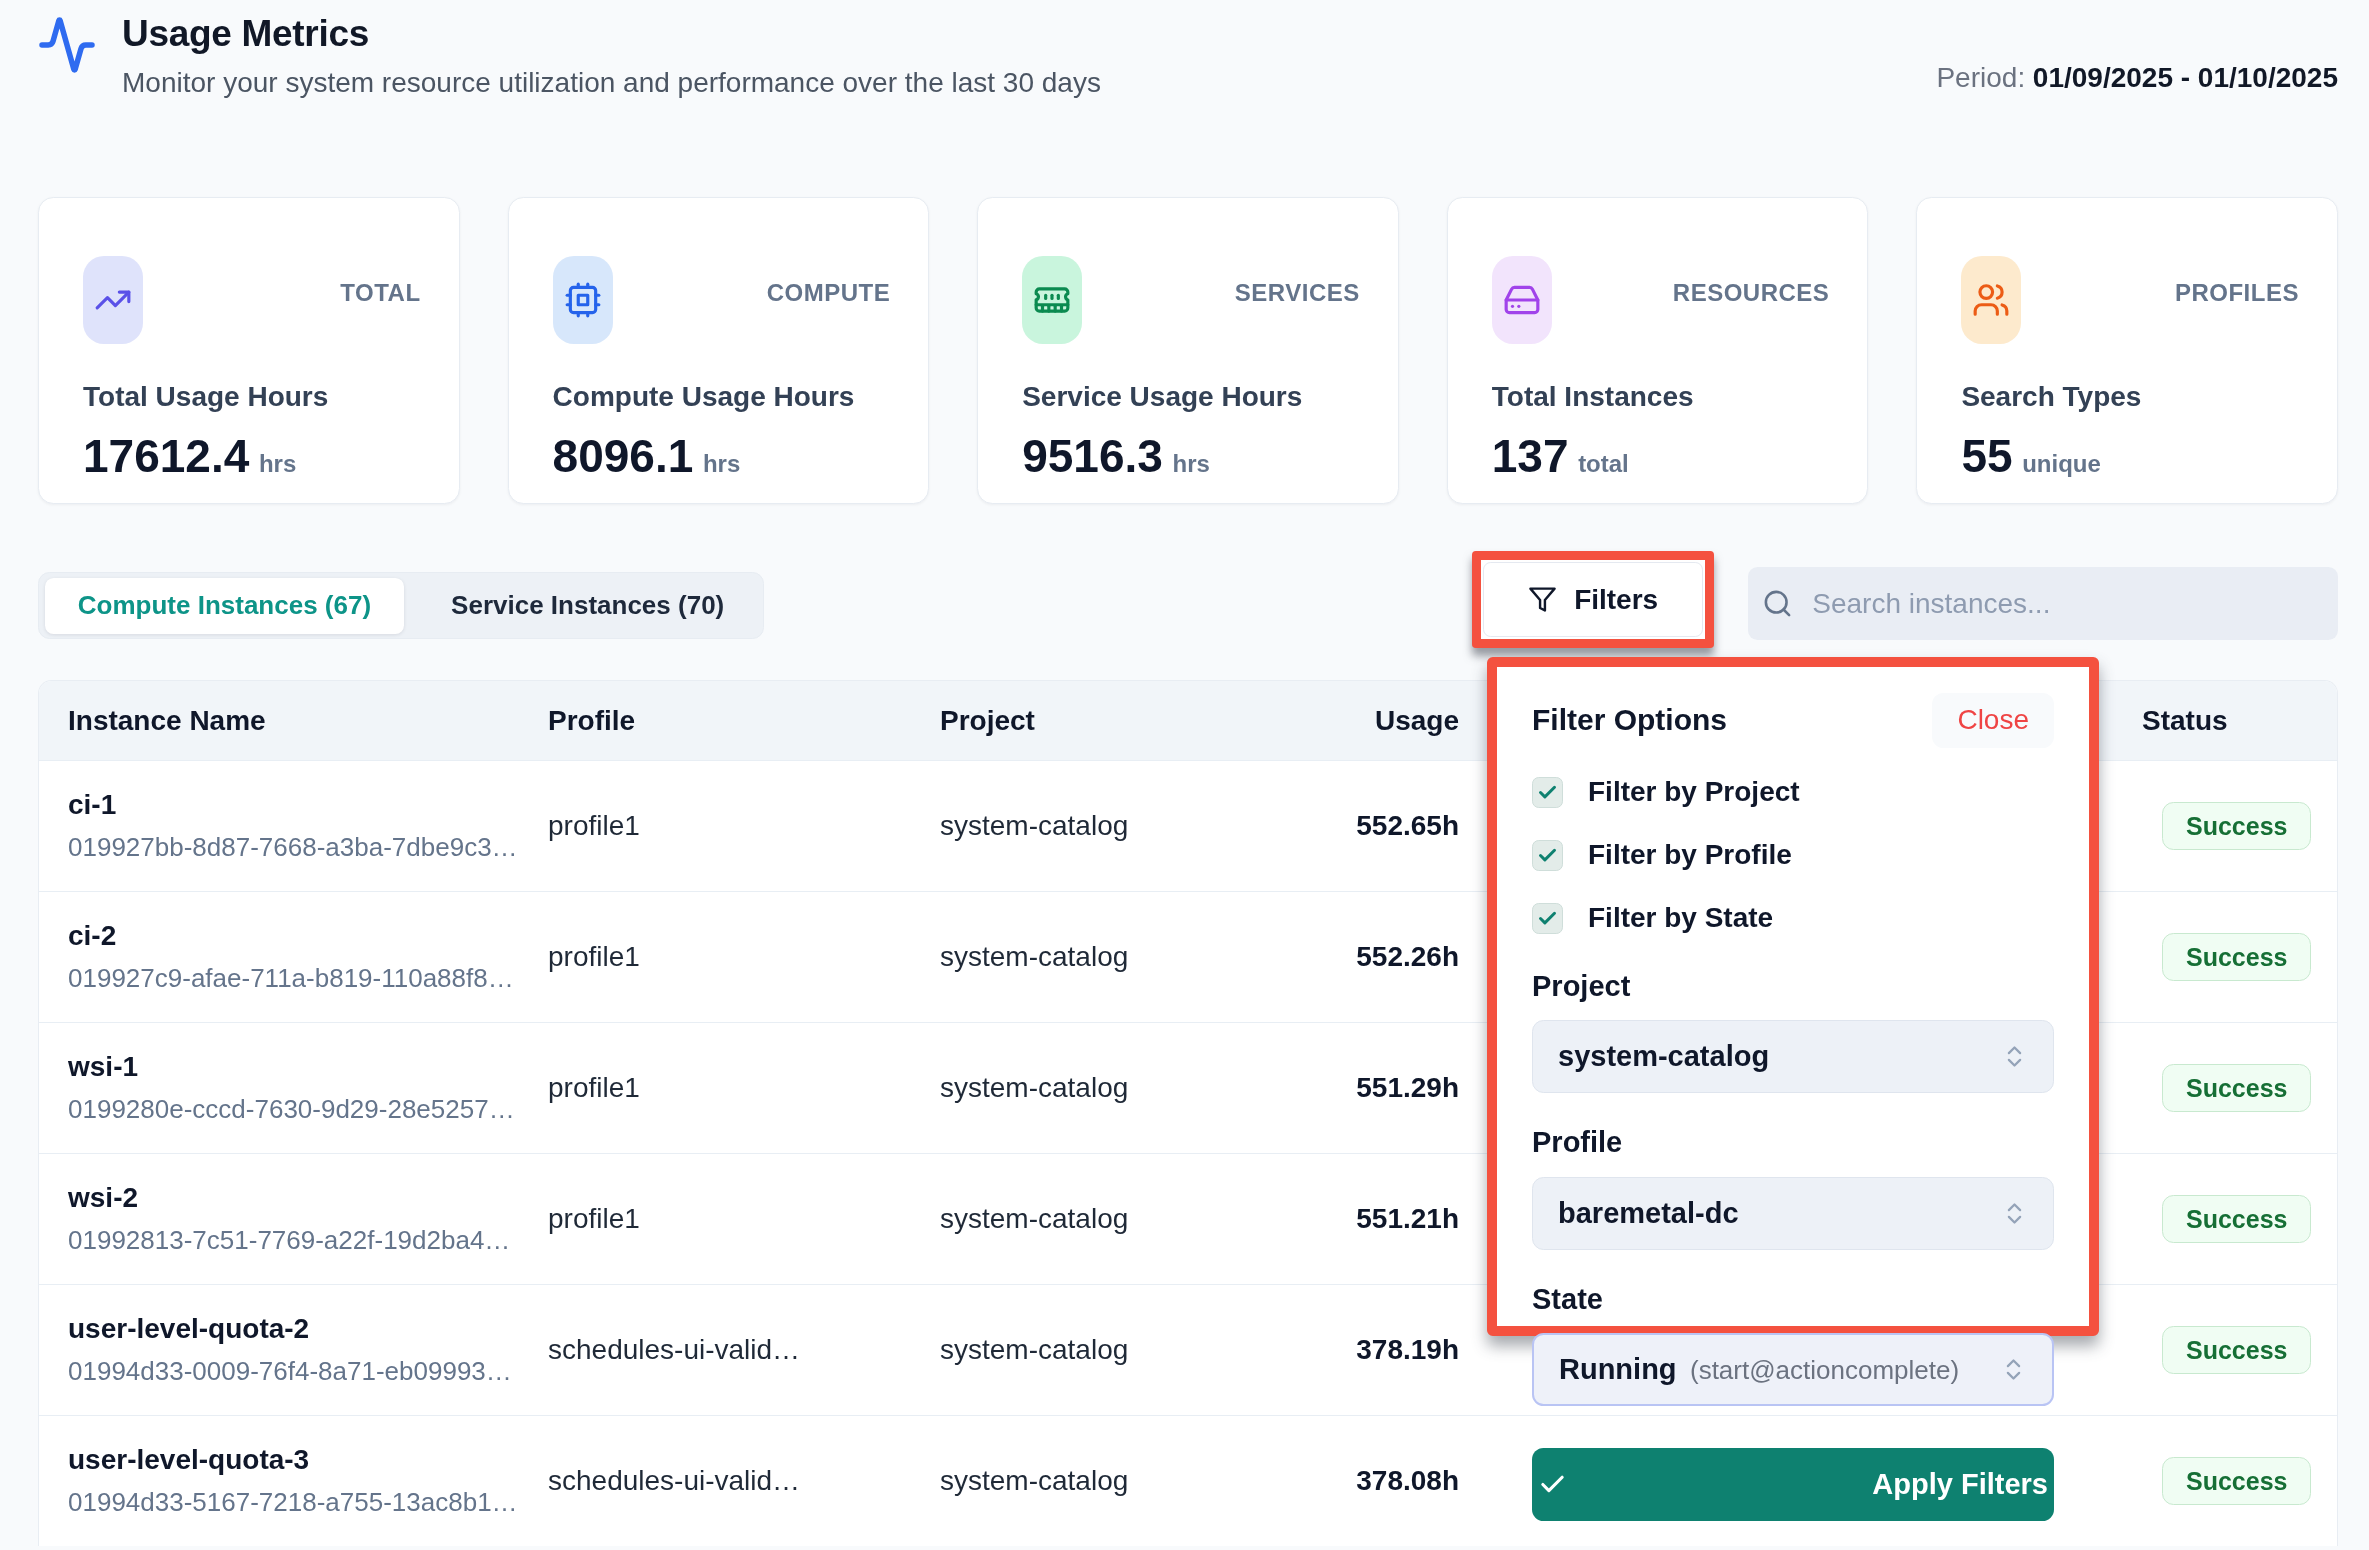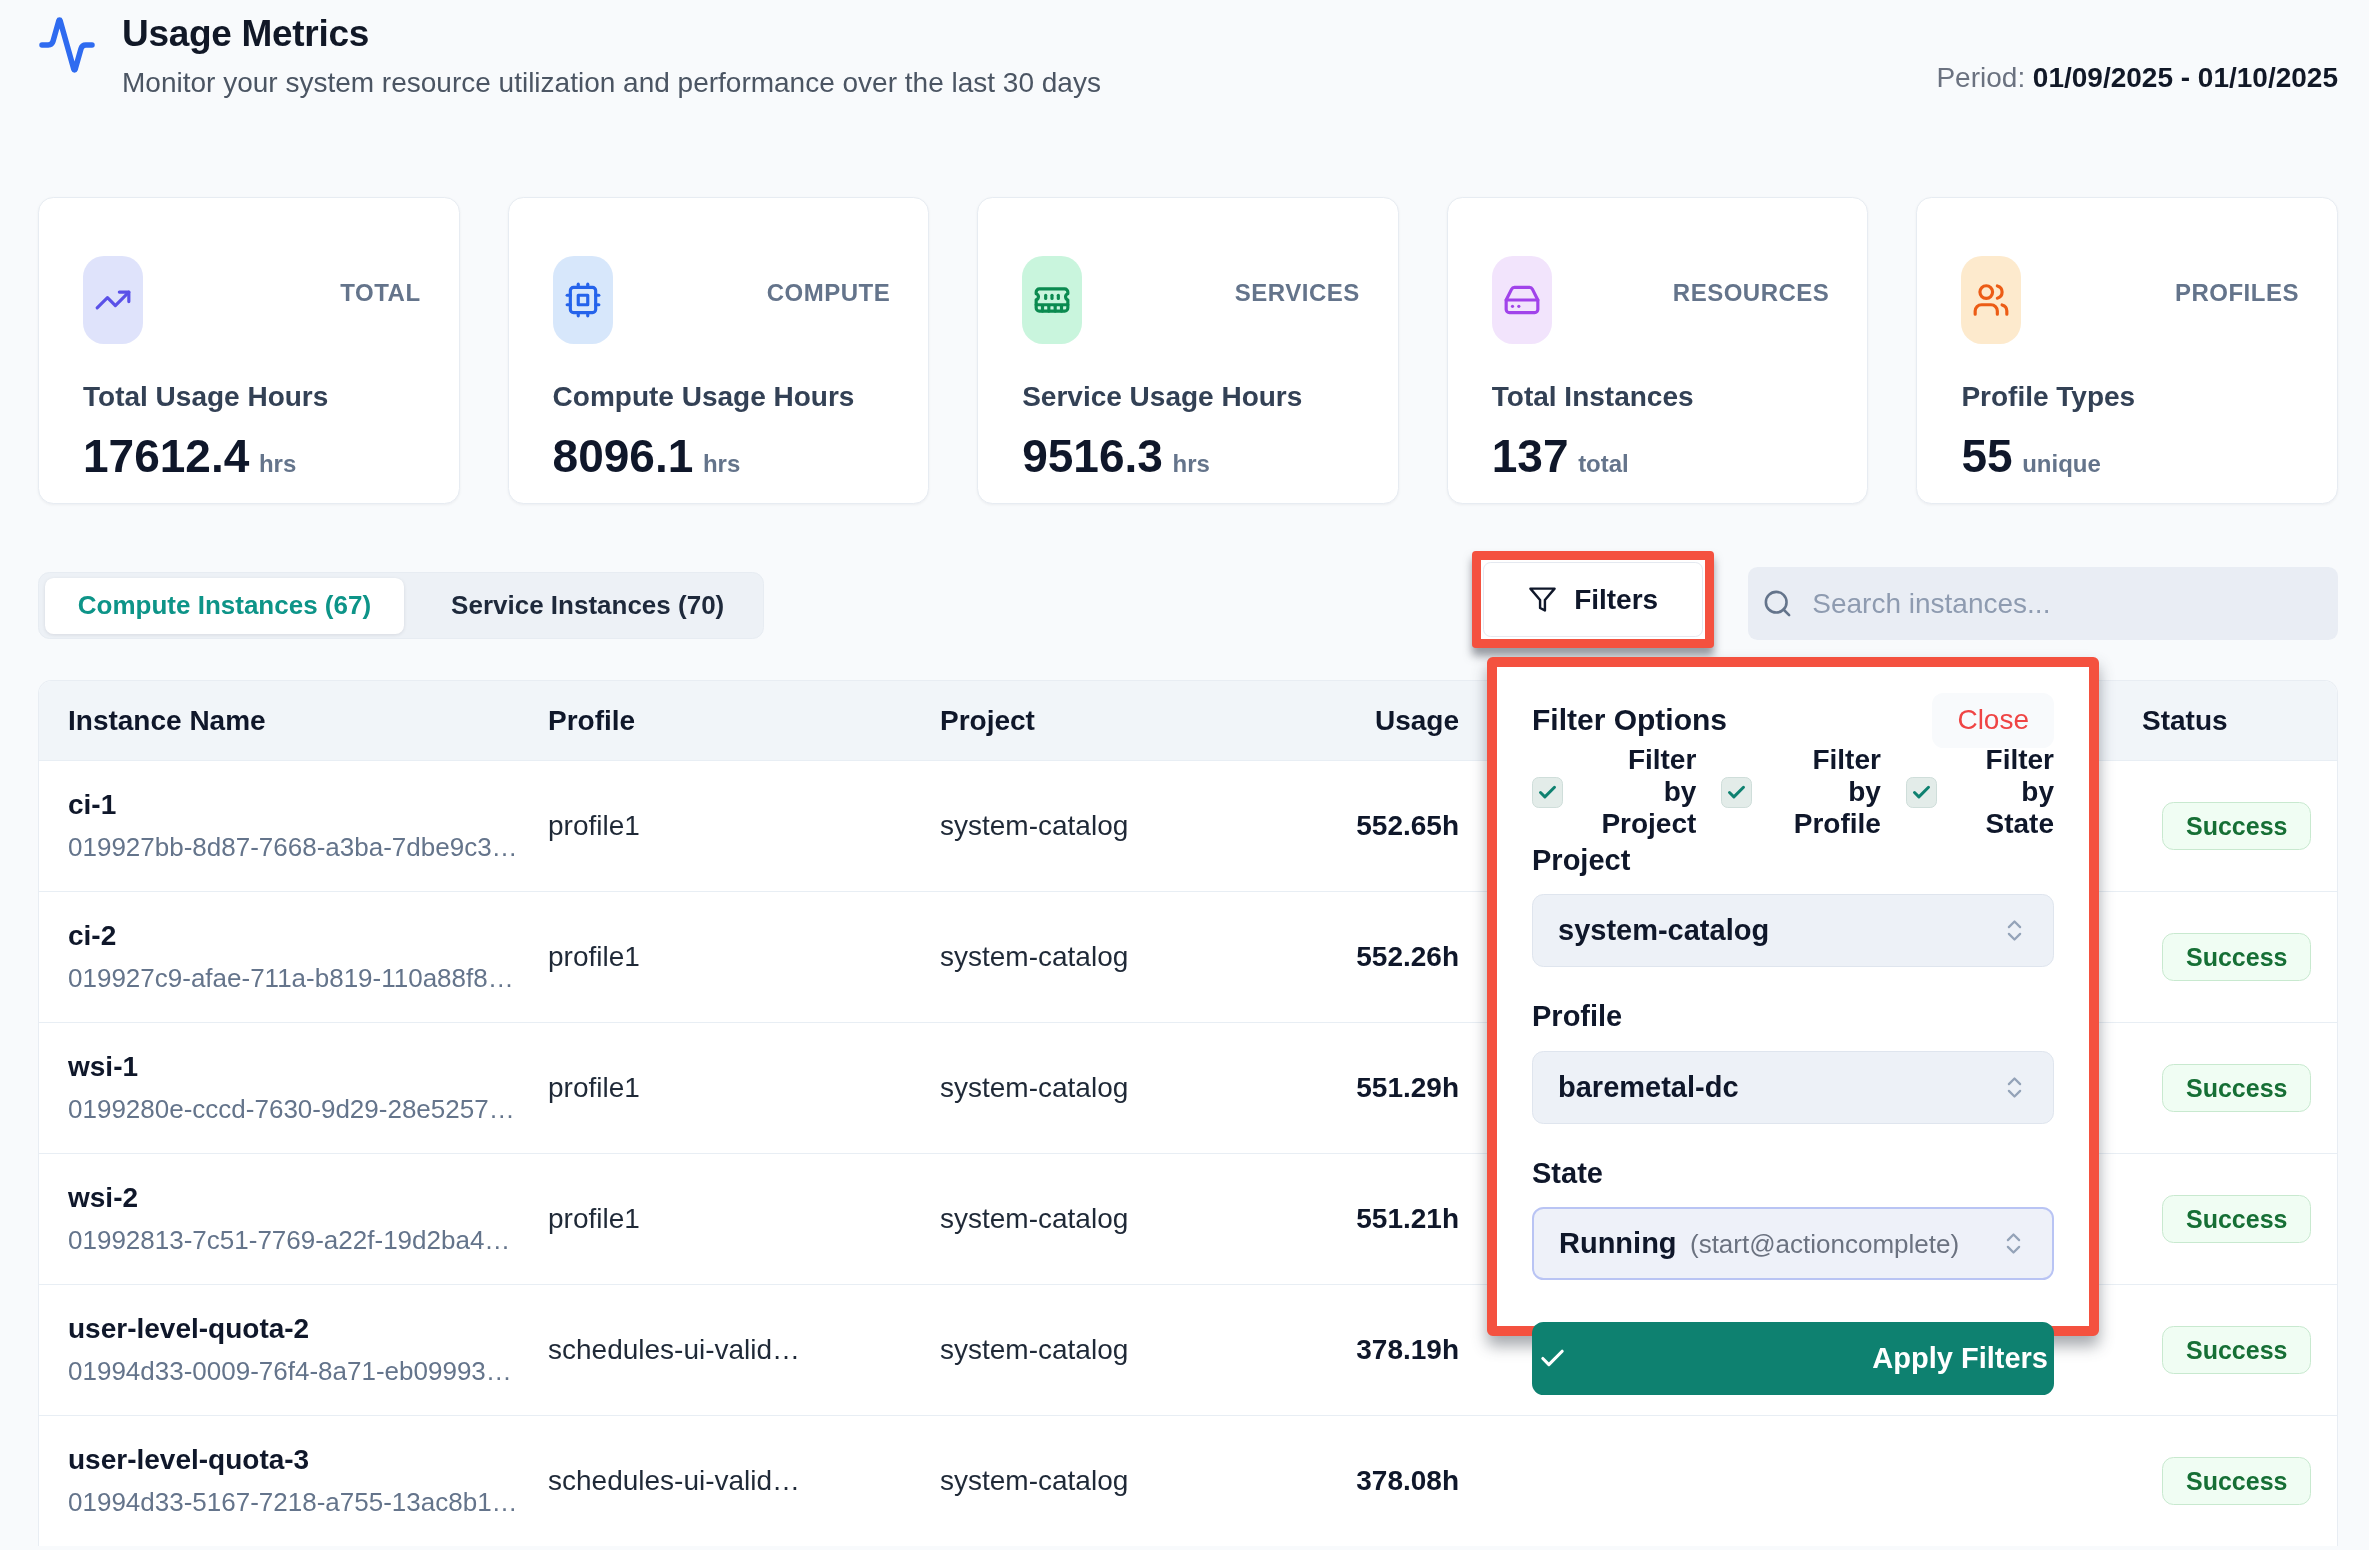--- a/index.html
+++ b/index.html
@@ -67,21 +67,21 @@
            padding:8.6px 23px; font-size:25px; font-weight:bold; color:#166f35;margin-left:20px; }
 
   
   .panel { position:absolute; left:1487px; top:657px; width:612px; height:679px; z-index:5;
            border:10.6px solid #f4513f; background:#ffffff; border-radius:5.8px;
            box-shadow:0 9.6px 15.4px rgba(60,66,78,0.45); padding:25px 35px 15.4px 35px; }
   .panel-head { display:flex; align-items:center; justify-content:space-between; height:56px; }
   .panel-title { font-size:30px; font-weight:bold; color:#0f172a; }
   .close-btn { background:#f8fafc; border:none; border-radius:11.5px; padding:11.5px 25px;
                font-family:inherit; font-size:28px; color:#ef4444; cursor:pointer; }
-  .checks { margin-top:25px; display:flex; flex-direction:row; gap:25px;text-align:right; }
+  .checks { margin-top:25px; display:flex; flex-direction:column; gap:25px; }
   .check-row { display:flex; align-items:center; gap:25px; cursor:pointer; height:38px; }
   .checkbox { width:31px; height:31px; border-radius:6.7px; background:#e3ece9; border:1px solid #cfdeda;
               display:flex; align-items:center; justify-content:center; flex:0 0 auto; }
   .checkbox svg { width:21px; height:21px; color:#0e8170; }
   .check-label { font-size:28px; font-weight:bold; color:#0f172a; }
   .fgroup-label { font-size:29px; font-weight:bold; color:#0f172a; margin:33px 0 17.3px 0; }
   .select { height:73px; background:#edf1f7; border:1px solid #dfe5ee; border-radius:11.5px;
             display:flex; align-items:center; justify-content:space-between; padding:0 25px; cursor:pointer; }
   .select .val { font-size:29px; font-weight:bold; color:#0f172a; white-space:nowrap; }
   .select .suffix { font-weight:normal; font-size:26px; color:#6b7280; margin-left:13.4px; }
@@ -177,21 +177,21 @@
   <div class="card">
     <div class="tile" style="background:#fdeacd;color:#ec5c15">
           <svg viewBox="0 0 24 24" fill="none" stroke="currentColor" stroke-width="2" stroke-linecap="round" stroke-linejoin="round">
             <path d="M16 21v-2a4 4 0 0 0-4-4H6a4 4 0 0 0-4 4v2"></path>
             <circle cx="9" cy="7" r="4"></circle>
             <path d="M22 21v-2a4 4 0 0 0-3-3.87"></path>
             <path d="M16 3.13a4 4 0 0 1 0 7.75"></path>
           </svg>
         </div>
     <div class="tag">PROFILES</div>
-    <div class="clabel">Profile Types</div>
+    <div class="clabel">Search Types</div>
     <div class="cvalue">55<span class="cunit">unique</span></div>
   </div>
     </section>
 
   <div class="tabs" id="tabs">
   <div class="tab active">Compute Instances (67)</div>
   <div class="tab">Service Instances (70)</div>
     </div>
 
   <div class="filters-box">

